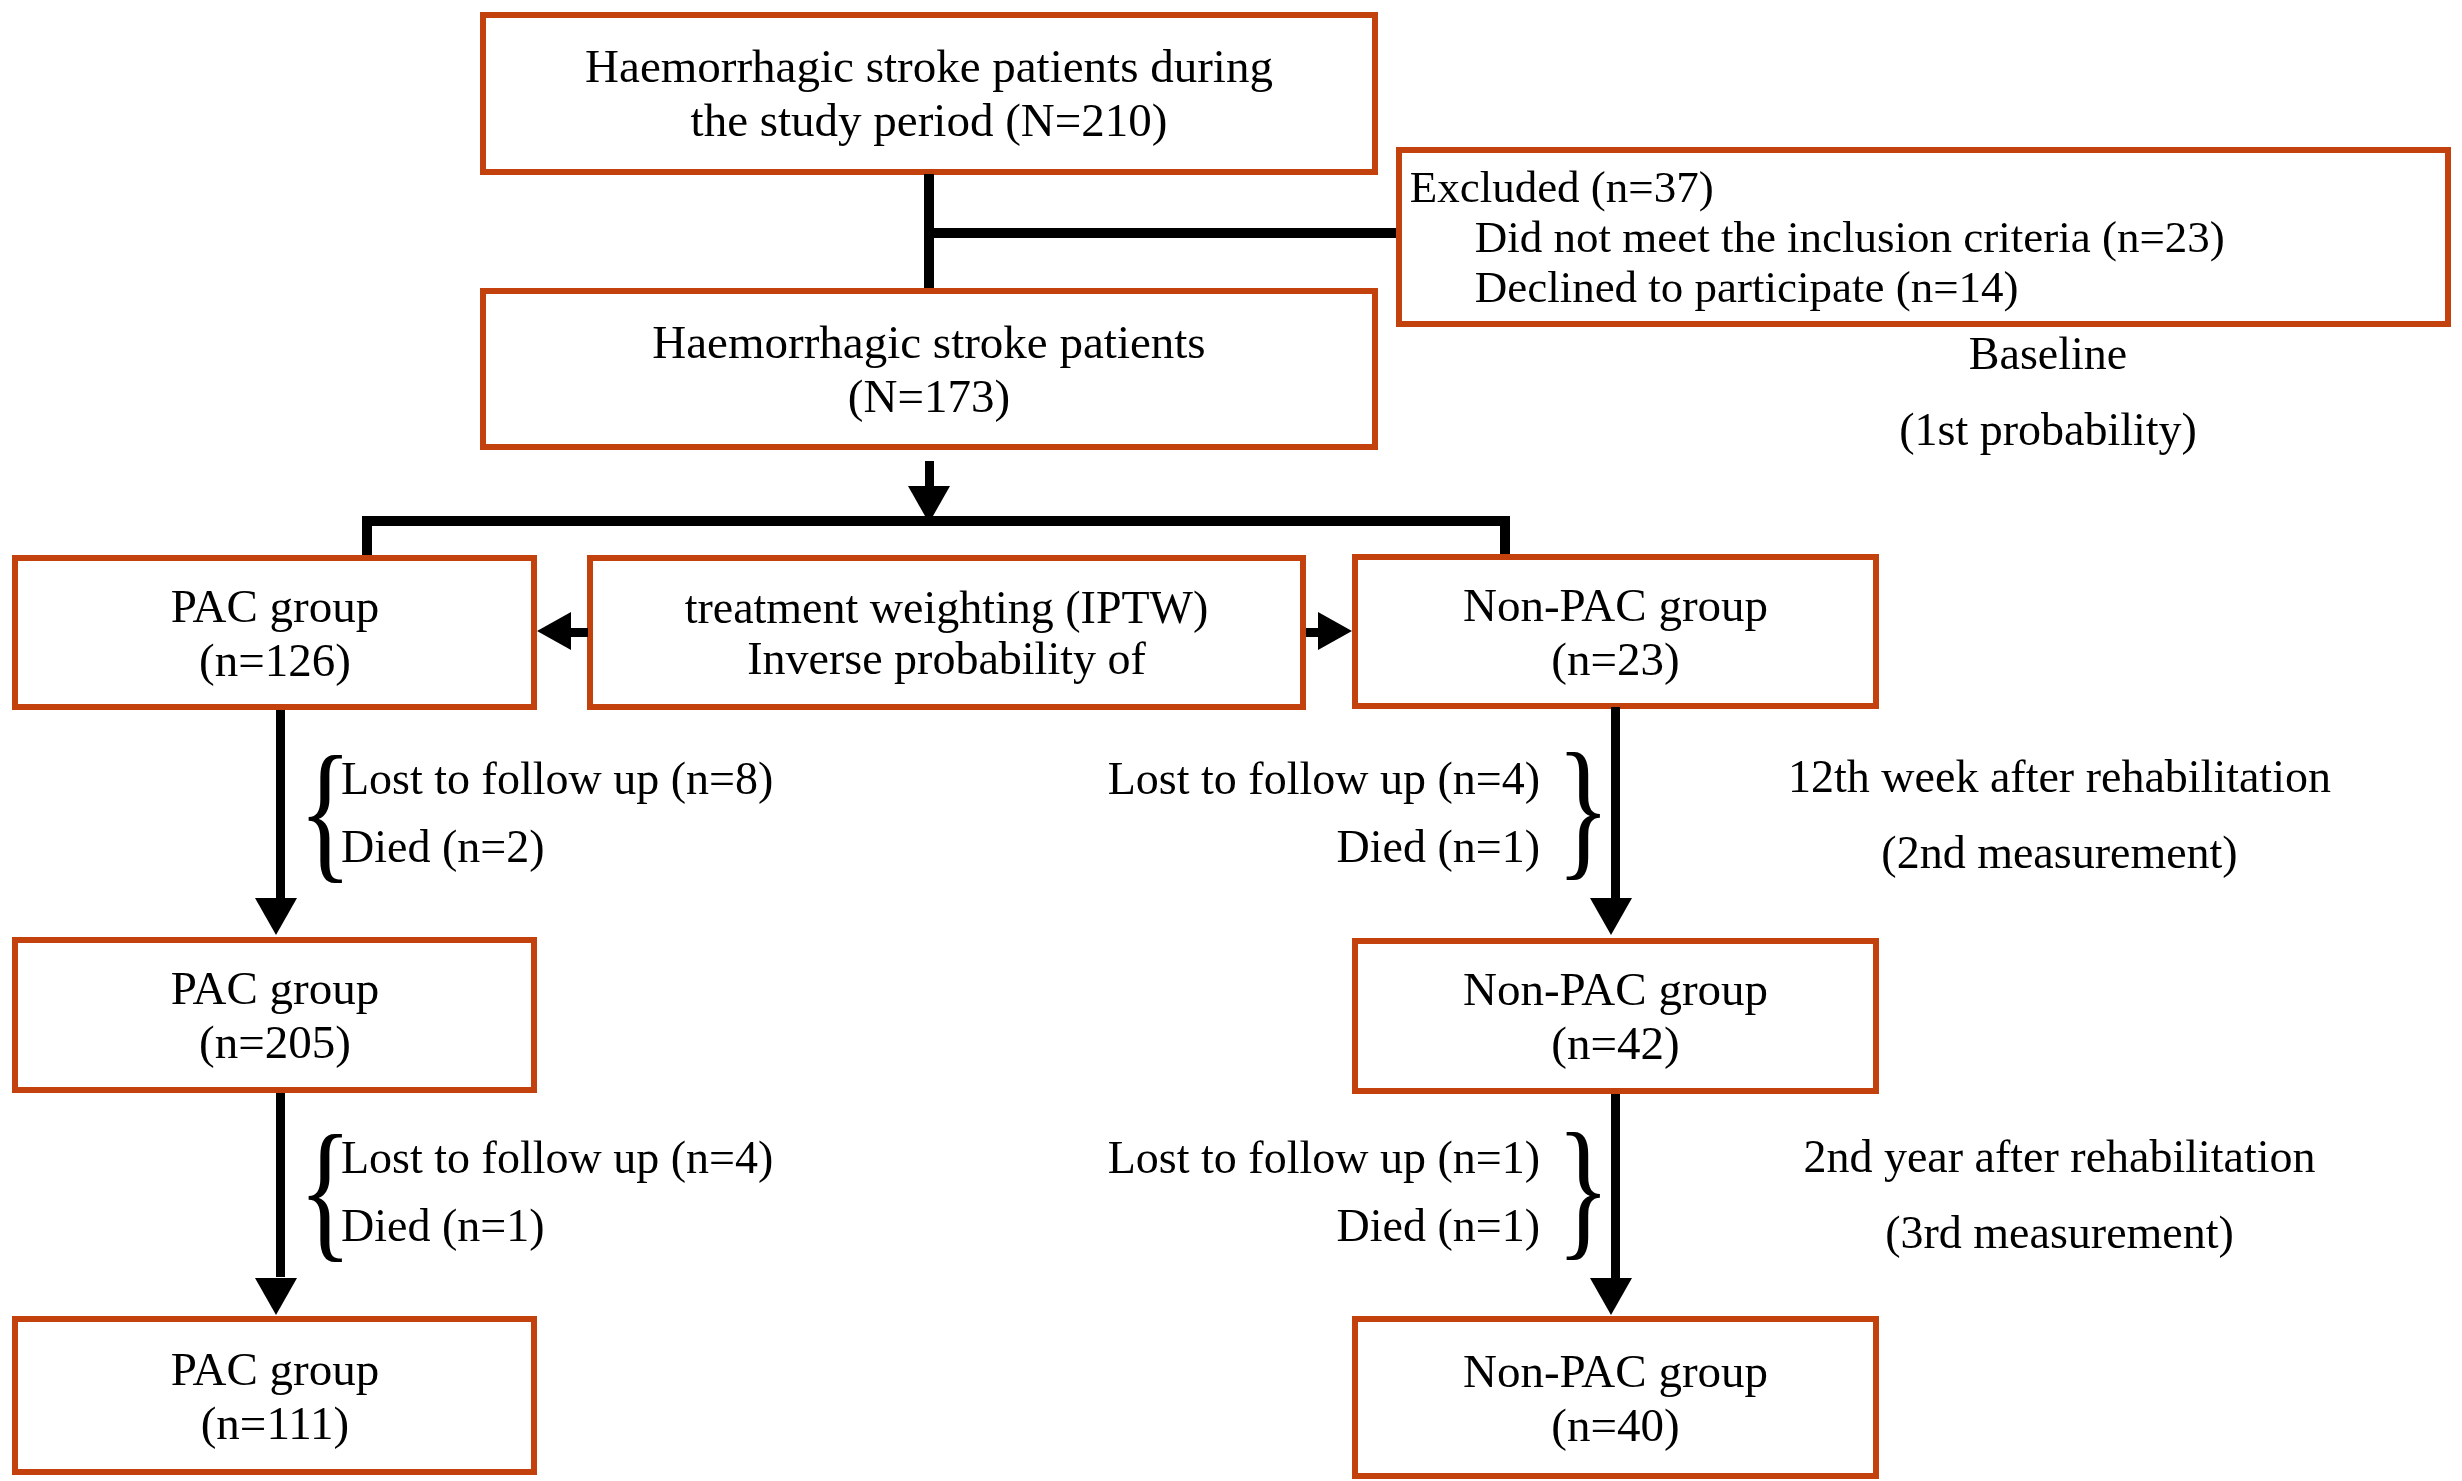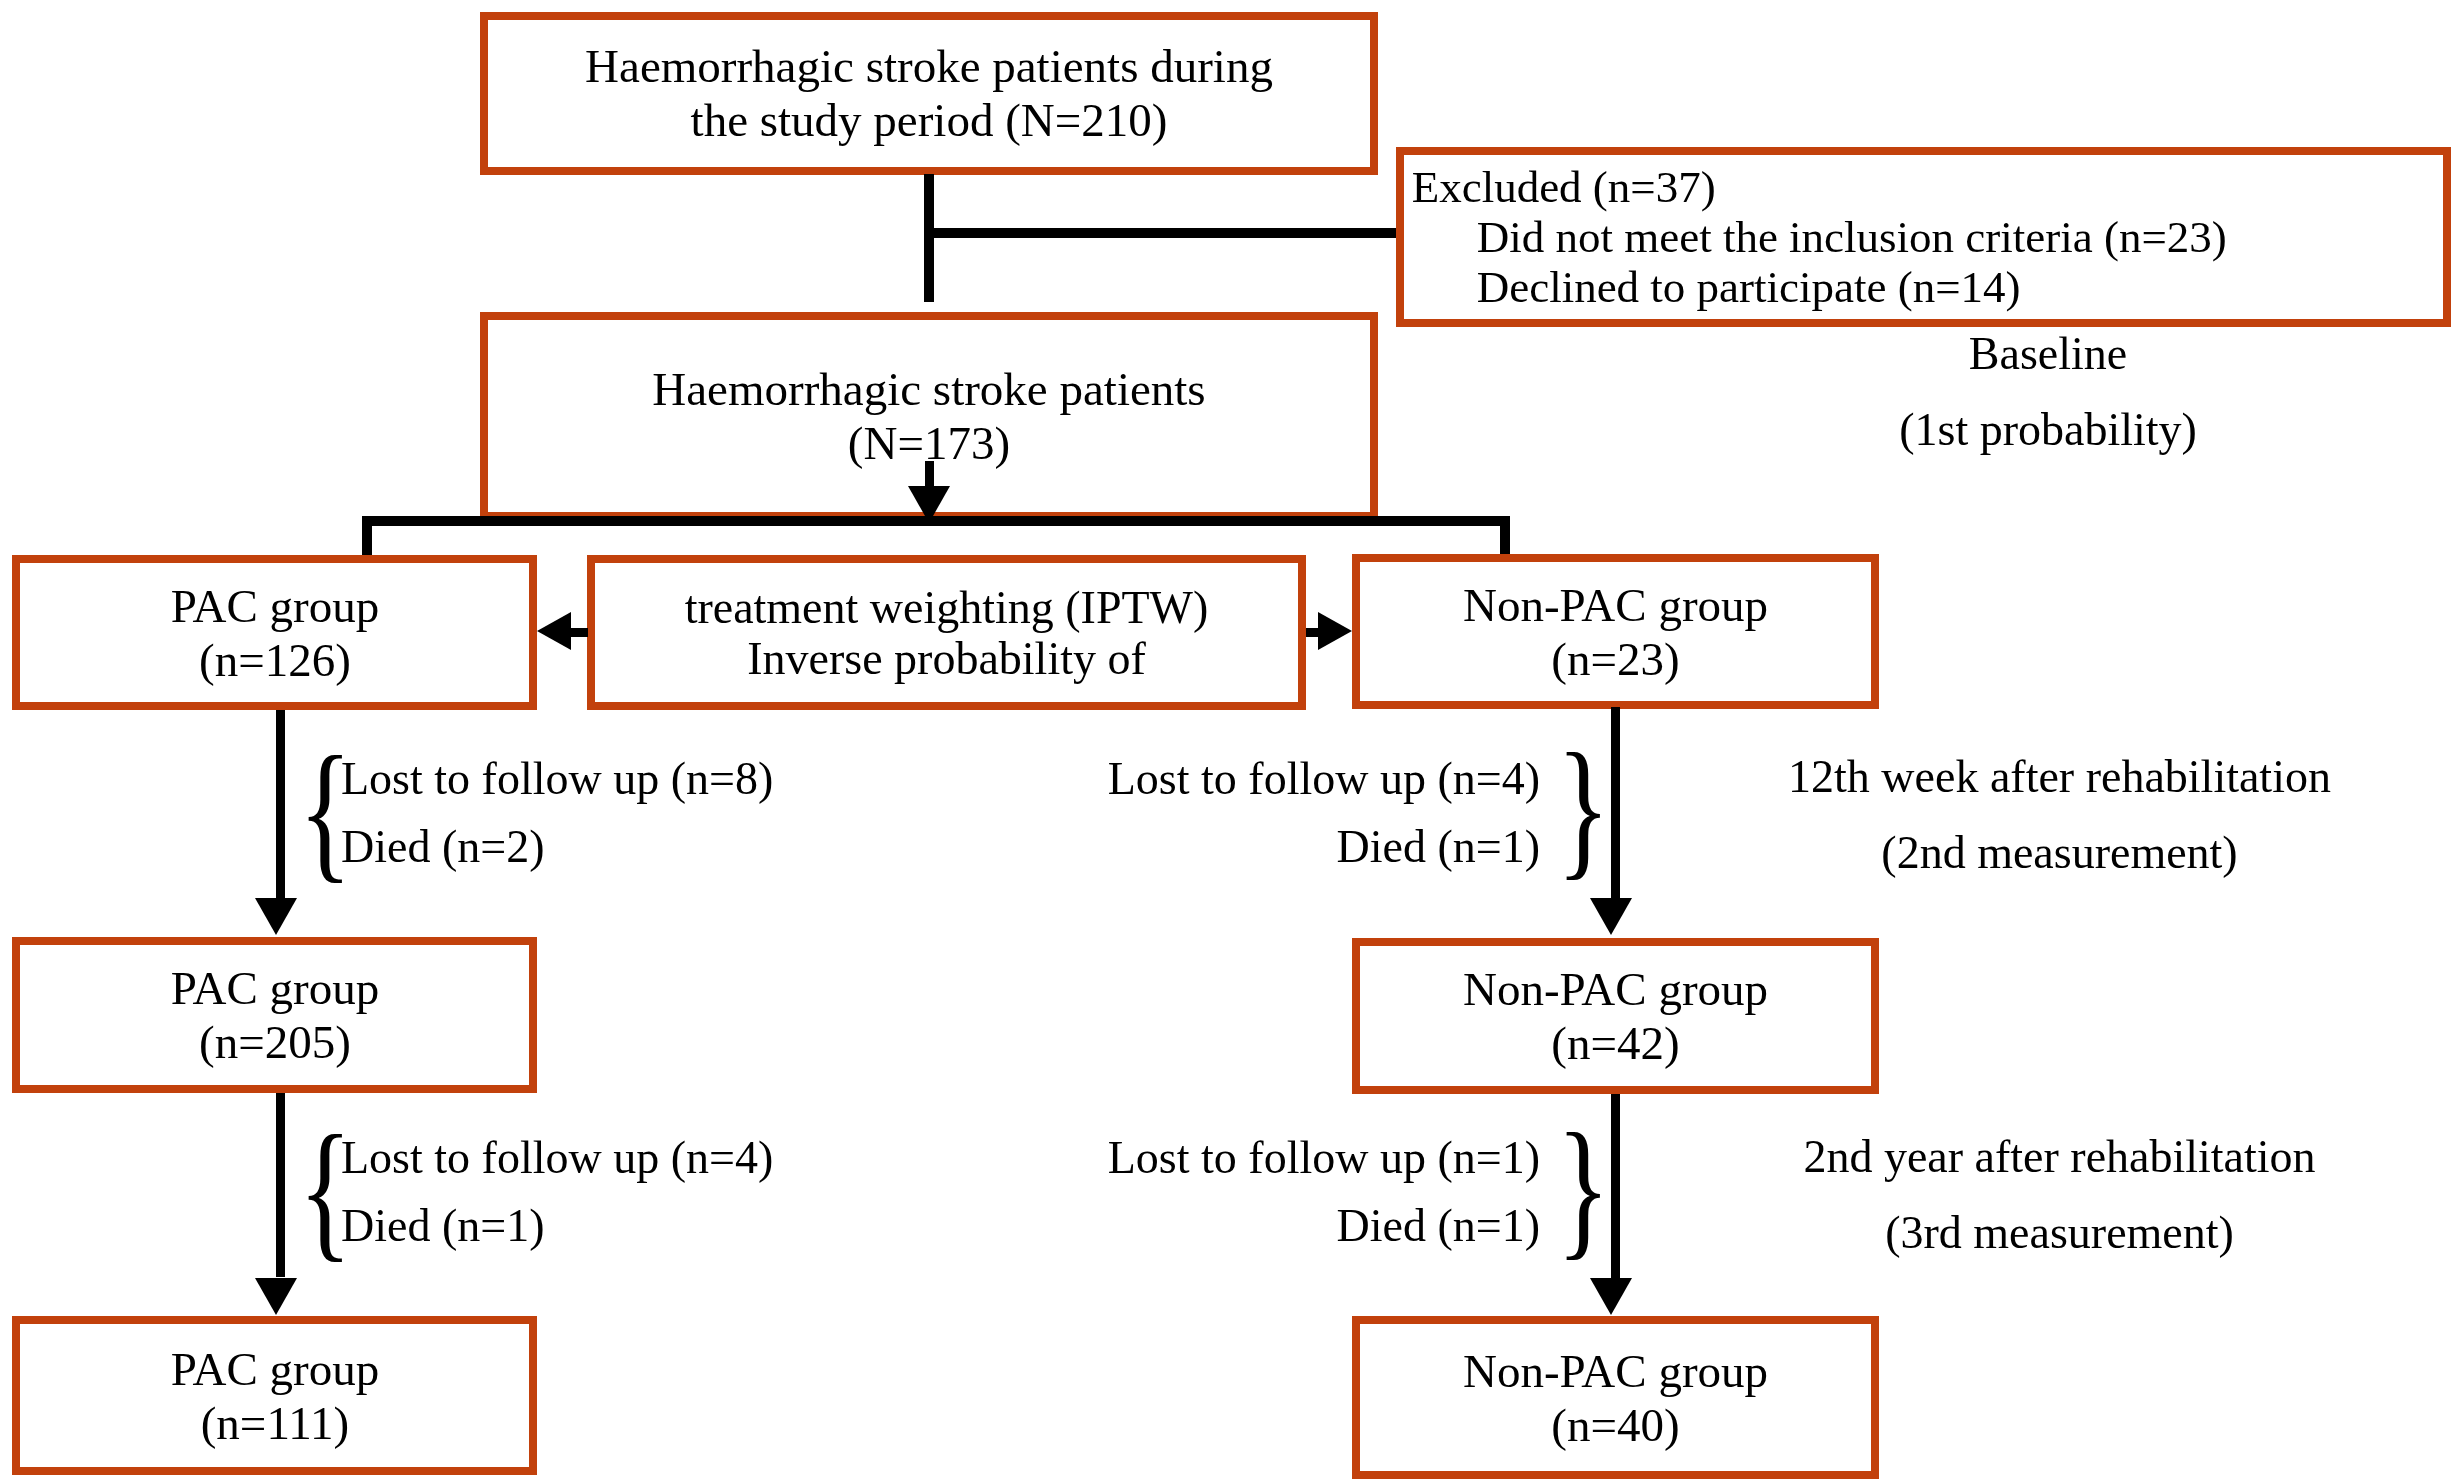--- a/index.html
+++ b/index.html
@@ -6,21 +6,21 @@
   body{
     position:relative;
     width:2462px;height:1481px;
     font-family:"Liberation Serif","DejaVu Serif",serif;
     color:#000;
     overflow:hidden;
   }
   .box{
     position:absolute;
     box-sizing:border-box;
-    border:8px solid #c2410c;
+    border:6px solid #c2410c;
     background:#fff;
     display:flex;flex-direction:column;
     justify-content:center;align-items:center;
     text-align:center;
     font-size:47px;line-height:54px;
     white-space:nowrap;
   }
   .box span{display:block;}
   .box.excl{
     justify-content:center;align-items:flex-start;
@@ -63,21 +63,21 @@
   <span>Excluded (n=37)</span>
   <span class="indent">Did not meet the inclusion criteria (n=23)</span>
   <span class="indent">Declined to participate (n=14)</span>
 </div>
 
 <div class="ann" style="left:1692px;top:316px;width:712px;">
   <span>Baseline</span>
   <span>(1st probability)</span>
 </div>
 
-<div class="box" style="left:480px;top:312px;width:898px;height:208px;">
+<div class="box" style="left:480px;top:288px;width:898px;height:162px;">
   <span>Haemorrhagic stroke patients</span>
   <span>(N=173)</span>
 </div>
 
 <div class="line" style="left:925px;top:461px;width:9.3px;height:35px;"></div>
 <div class="ah-down" style="left:908px;top:486px;"></div>
 
 <div class="line" style="left:362px;top:516px;width:1148px;height:10px;"></div>
 <div class="line" style="left:362px;top:516px;width:10px;height:46px;"></div>
 <div class="line" style="left:1500px;top:516px;width:10px;height:45px;"></div>

